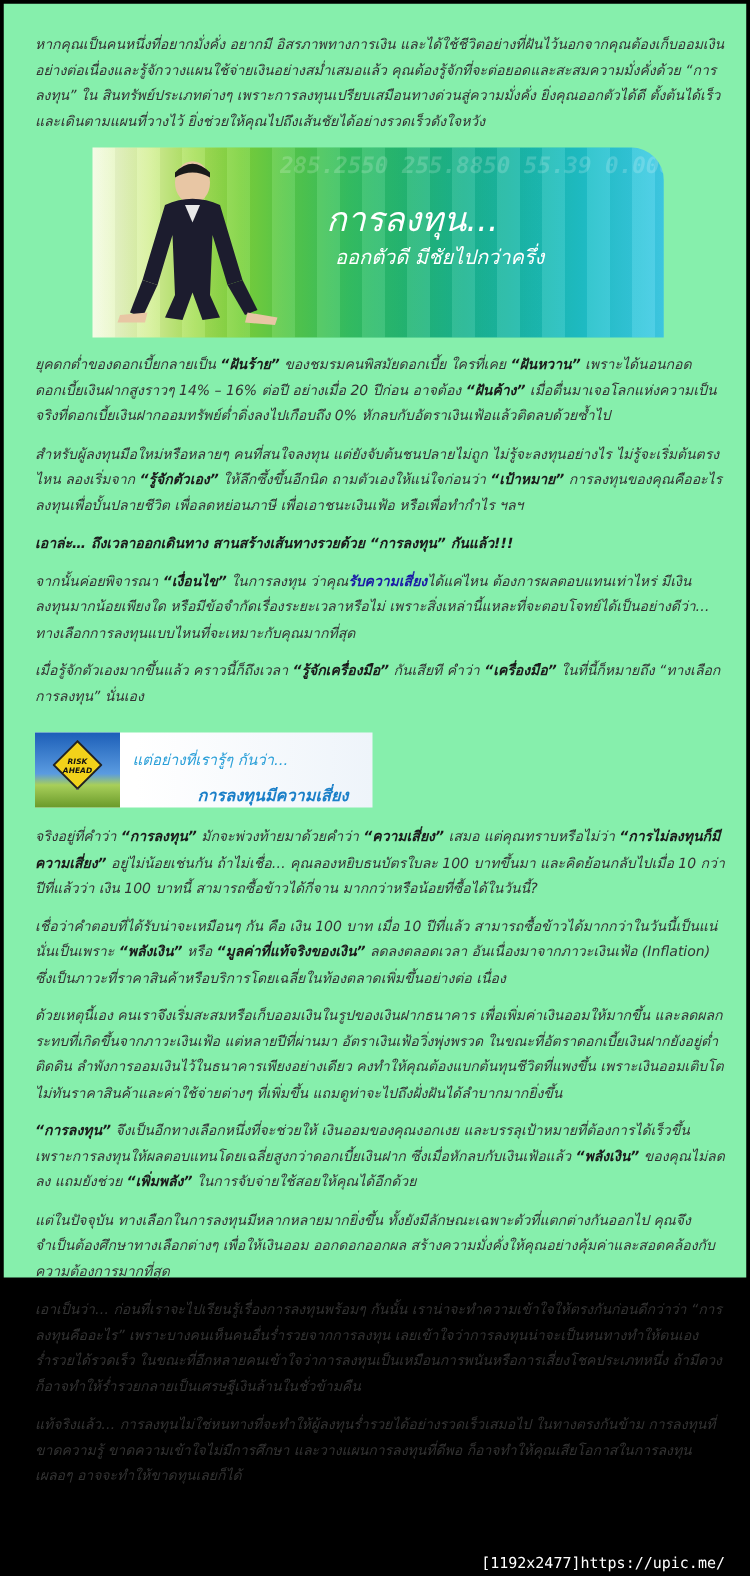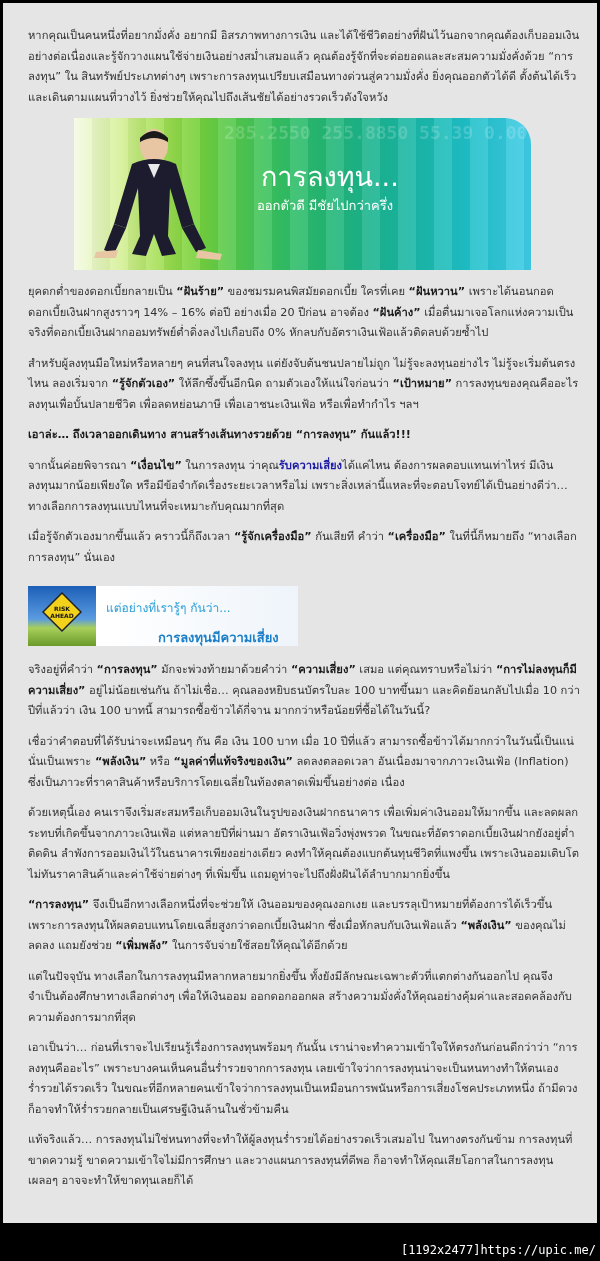--- a/index.html
+++ b/index.html
@@ -1,35 +1,35 @@
 <!DOCTYPE html>
 <html><head>
 <meta charset="utf-8">
 <style>
   html, body { margin:0; padding:0; }
   body { width:600px; height:1261px; background:#000; font-family:"DejaVu Sans", sans-serif; overflow:hidden; position:relative; }
-  .page { position:absolute; left:3px; top:3px; width:594px; height:1220px; background:#e5e5e5; }
+  .page { position:absolute; left:3px; top:3px; width:594px; height:1019px; background:#86efac;font-style:italic; }
   .content { position:absolute; left:25px; top:23px; width:552px; color:#333; font-size:11.2px; line-height:20.5px; }
   .content p { margin:0 0 10px 0; }
   b { color:#1a1a1a; }
   .blue { color:#1a1aa6; font-weight:bold; }
   .banner { position:relative; width:457px; height:152px; margin:4px 0 12px 46px; border-top-right-radius:26px; overflow:hidden;
     background:linear-gradient(90deg,#f4fbe4 0%,#d6f099 10%,#a8e05a 18%,#7bd23c 26%,#57c94a 34%,#34c063 45%,#23b774 55%,#1bb48f 65%,#1ab8a9 75%,#1fc0c8 86%,#3fcbe6 100%); }
   .banner .stripes { position:absolute; inset:0; background:repeating-linear-gradient(90deg, rgba(255,255,255,0.10) 0 18px, rgba(0,0,0,0.03) 18px 36px); }
   .banner .nums { position:absolute; left:150px; top:4px; right:0; color:rgba(255,255,255,0.18); font-family:"DejaVu Sans Mono", monospace; font-weight:bold; font-size:18px; line-height:22px; white-space:nowrap; overflow:hidden; }
   .banner .man { position:absolute; left:10px; top:8px; width:150px; height:138px; }
   .banner .t1 { position:absolute; left:187px; top:44px; color:#fff; font-size:27px; line-height:30px; }
-  .banner .t2 { position:absolute; left:183px; top:78px; color:#fff; font-size:13px; line-height:20px; }
+  .banner .t2 { position:absolute; left:194px; top:78px; color:#fff; font-size:16px; line-height:20px; }
   .risk { position:relative; width:270px; height:60px; margin:18px 0 14px 0; background:linear-gradient(90deg,#fff 30%,#eef4fa 100%); }
   .risk .photo { position:absolute; left:0; top:0; width:68px; height:60px; background:linear-gradient(180deg,#1d5fb8 0%,#5a9be0 55%,#a8cf5a 70%,#6a9a2a 100%); }
   .risk .sign { position:absolute; left:14px; top:6px; width:40px; height:40px; }
   .risk .r1 { position:absolute; left:78px; top:12px; color:#2a9fd8; font-size:12px; }
   .risk .r2 { position:absolute; left:130px; top:30px; color:#1a7fc8; font-size:13px; font-weight:bold;margin-top:12px; }
   .footer { position:absolute; left:0; bottom:0; width:600px; height:21px; background:#000; color:#fff; font-family:"DejaVu Sans Mono", monospace; font-size:12px; line-height:21px; text-align:right; }
-  .footer span { padding-right:4px; }
+  .footer span { padding-right:20px; }
 </style>
 </head>
 <body>
 
 <div class="page">
   <div class="content">
 
     <p>หากคุณเป็นคนหนึ่งที่อยากมั่งคั่ง อยากมี อิสรภาพทางการเงิน และได้ใช้ชีวิตอย่างที่ฝันไว้นอกจากคุณต้องเก็บออมเงินอย่างต่อเนื่องและรู้จักวางแผนใช้จ่ายเงินอย่างสม่ำเสมอแล้ว คุณต้องรู้จักที่จะต่อยอดและสะสมความมั่งคั่งด้วย “การลงทุน” ใน สินทรัพย์ประเภทต่างๆ เพราะการลงทุนเปรียบเสมือนทางด่วนสู่ความมั่งคั่ง ยิ่งคุณออกตัวได้ดี ตั้งต้นได้เร็ว และเดินตามแผนที่วางไว้ ยิ่งช่วยให้คุณไปถึงเส้นชัยได้อย่างรวดเร็วดังใจหวัง</p>
 
     <div class="banner">

